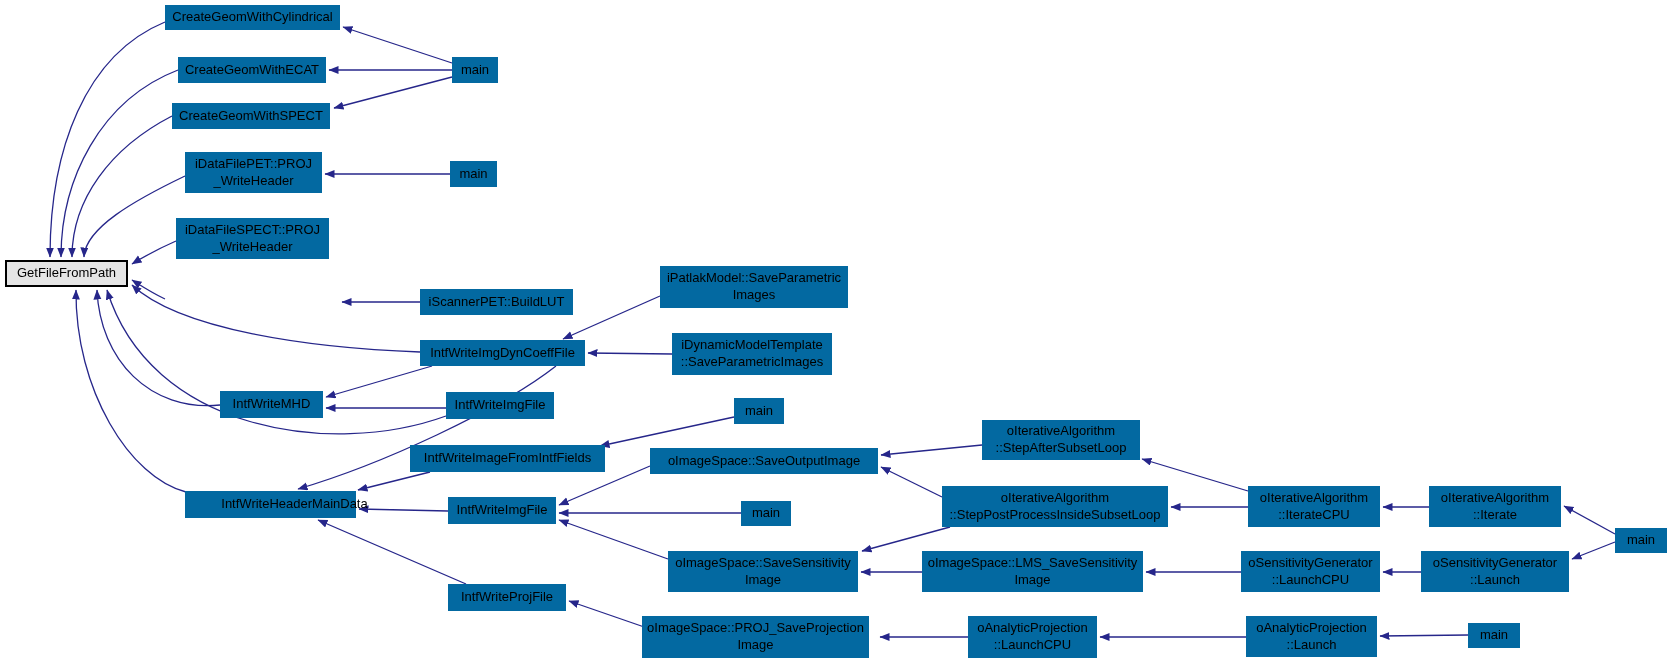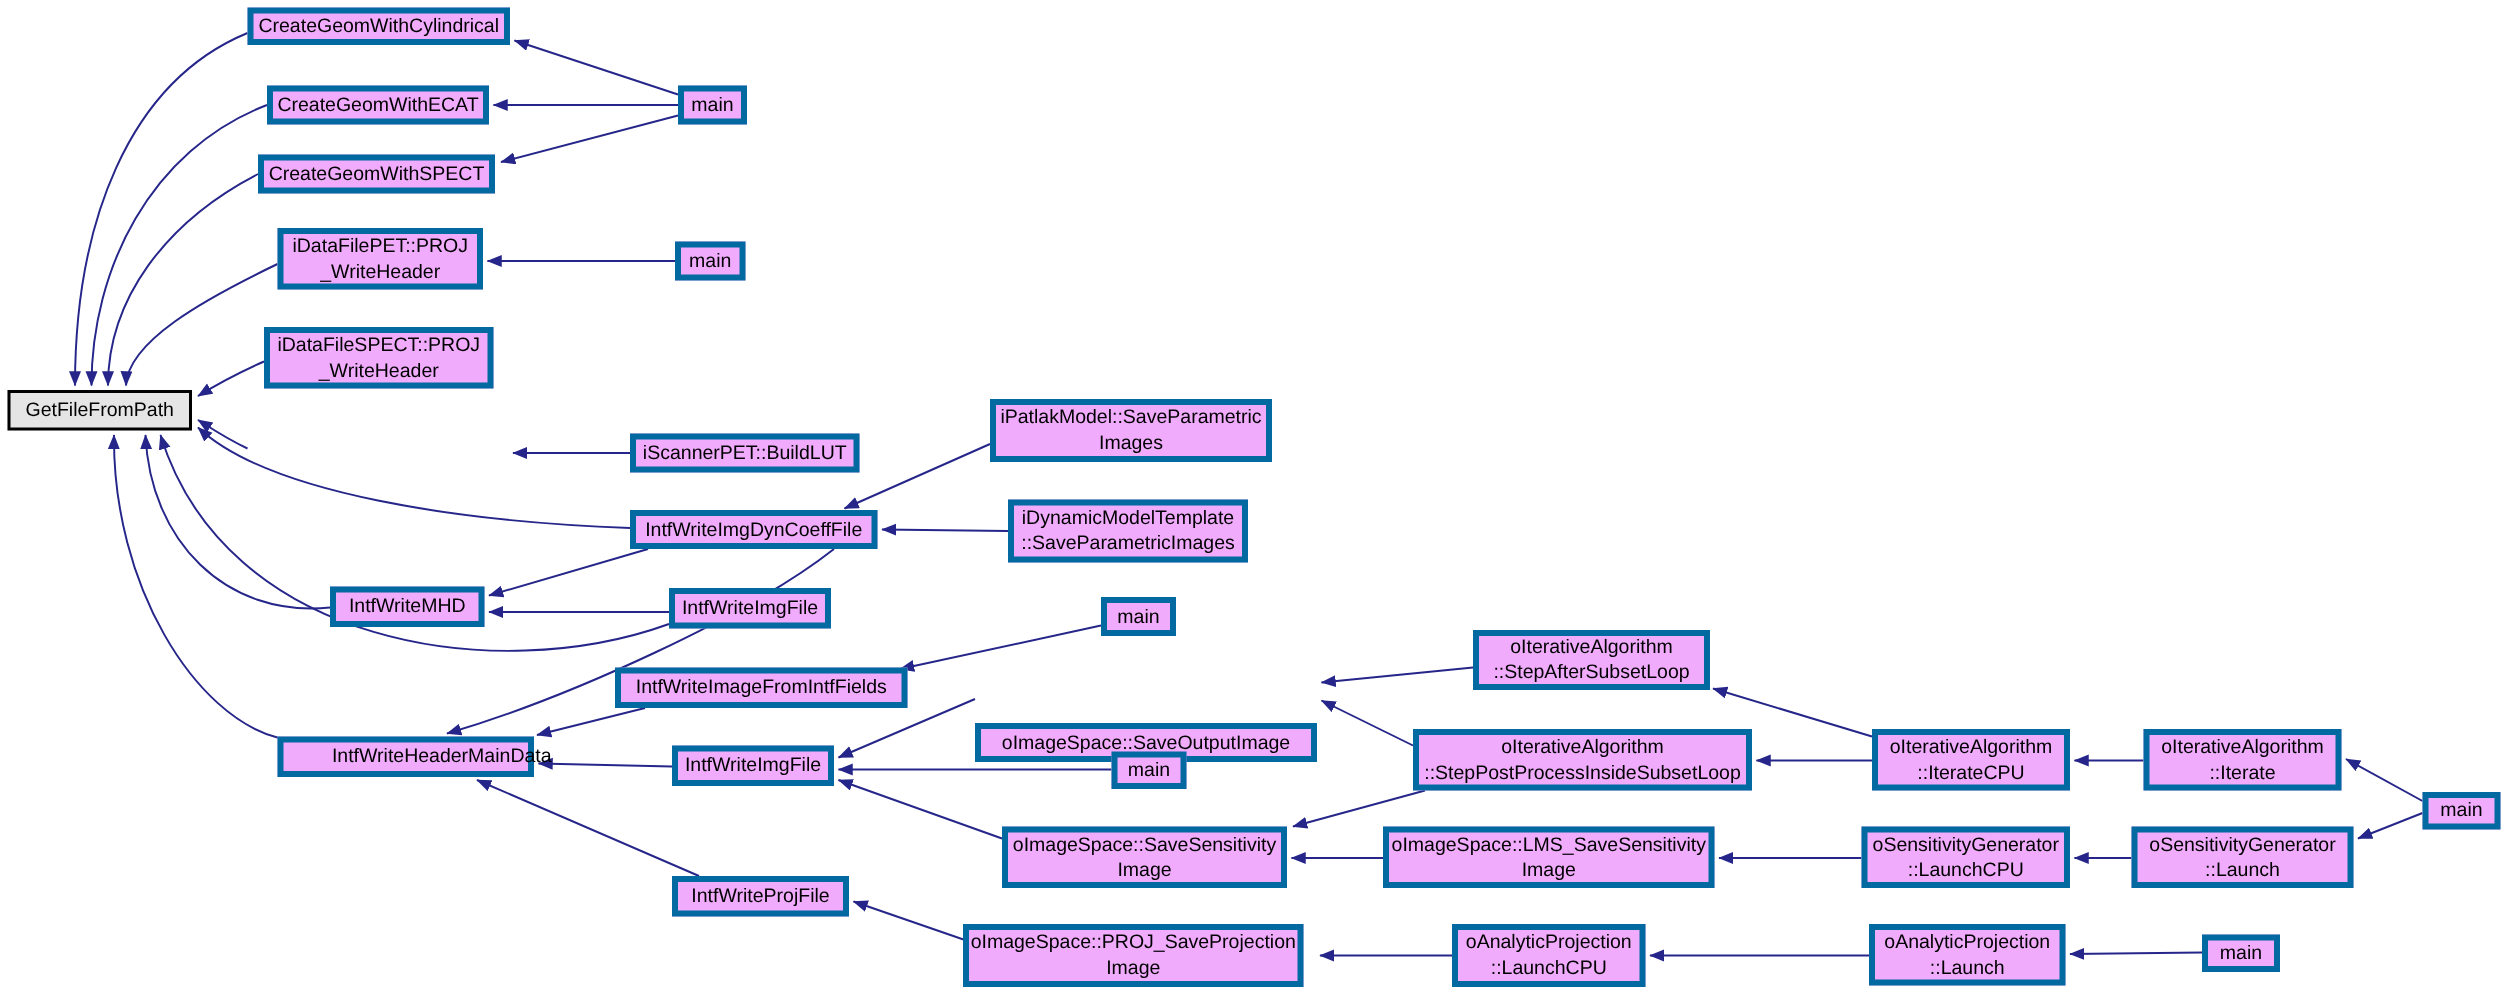--- a/index.html
+++ b/index.html
@@ -7,22 +7,22 @@
     position:relative;
     width:1672px;height:663px;
     background:#ffffff;
     font-family:"Liberation Sans", sans-serif;
     overflow:hidden;
   }
   #edges{position:absolute;left:0;top:0;width:1672px;height:663px;}
   .node{
     position:absolute;
     box-sizing:border-box;
-    background:#f0abfc;
-    border:4px solid #0369a1;
+    background:#0369a1;
+    border:2px solid #0369a1;
     color:#000000;
     display:flex;align-items:center;justify-content:center;
     text-align:center;
     font-size:13px;line-height:1.3;
     white-space:pre-line;
     cursor:pointer;
   }
   .node.highlight{
     background:#e5e5e5;
     border:2px solid #000000;
@@ -94,21 +94,21 @@
     <div class="node" style="left: 420px; top: 289px; width: 153px; height: 26px;">iScannerPET::BuildLUT</div>
     <div class="node" style="left: 660px; top: 266px; width: 188px; height: 42px;">iPatlakModel::SaveParametric
 Images</div>
     <div class="node" style="left: 420px; top: 340px; width: 165px; height: 26px;">IntfWriteImgDynCoeffFile</div>
     <div class="node" style="left: 672px; top: 333px; width: 160px; height: 42px;">iDynamicModelTemplate
 ::SaveParametricImages</div>
     <div class="node" style="left: 220px; top: 391px; width: 103px; height: 27px;">IntfWriteMHD</div>
     <div class="node" style="left: 446px; top: 392px; width: 108px; height: 27px;">IntfWriteImgFile</div>
     <div class="node" style="left: 734px; top: 398px; width: 50px; height: 26px;">main</div>
     <div class="node" style="left: 410px; top: 445px; width: 195px; height: 27px;">IntfWriteImageFromIntfFields</div>
-    <div class="node" style="left: 650px; top: 448px; width: 228px; height: 26px; margin-top: 34px;">oImageSpace::SaveOutputImage</div>
+    <div class="node" style="left: 650px; top: 448px; width: 228px; height: 26px;">oImageSpace::SaveOutputImage</div>
     <div class="node" style="left: 185px; top: 491px; width: 171px; height: 27px; padding-left: 48px;">IntfWriteHeaderMainData</div>
     <div class="node" style="left: 448px; top: 497px; width: 108px; height: 27px;">IntfWriteImgFile</div>
     <div class="node" style="left: 741px; top: 501px; width: 50px; height: 25px;">main</div>
     <div class="node" style="left: 982px; top: 420px; width: 158px; height: 40px;">oIterativeAlgorithm
 ::StepAfterSubsetLoop</div>
     <div class="node" style="left: 942px; top: 486px; width: 226px; height: 41px;">oIterativeAlgorithm
 ::StepPostProcessInsideSubsetLoop</div>
     <div class="node" style="left: 668px; top: 551px; width: 190px; height: 41px;">oImageSpace::SaveSensitivity
 Image</div>
     <div class="node" style="left: 922px; top: 551px; width: 221px; height: 41px;">oImageSpace::LMS_SaveSensitivity

